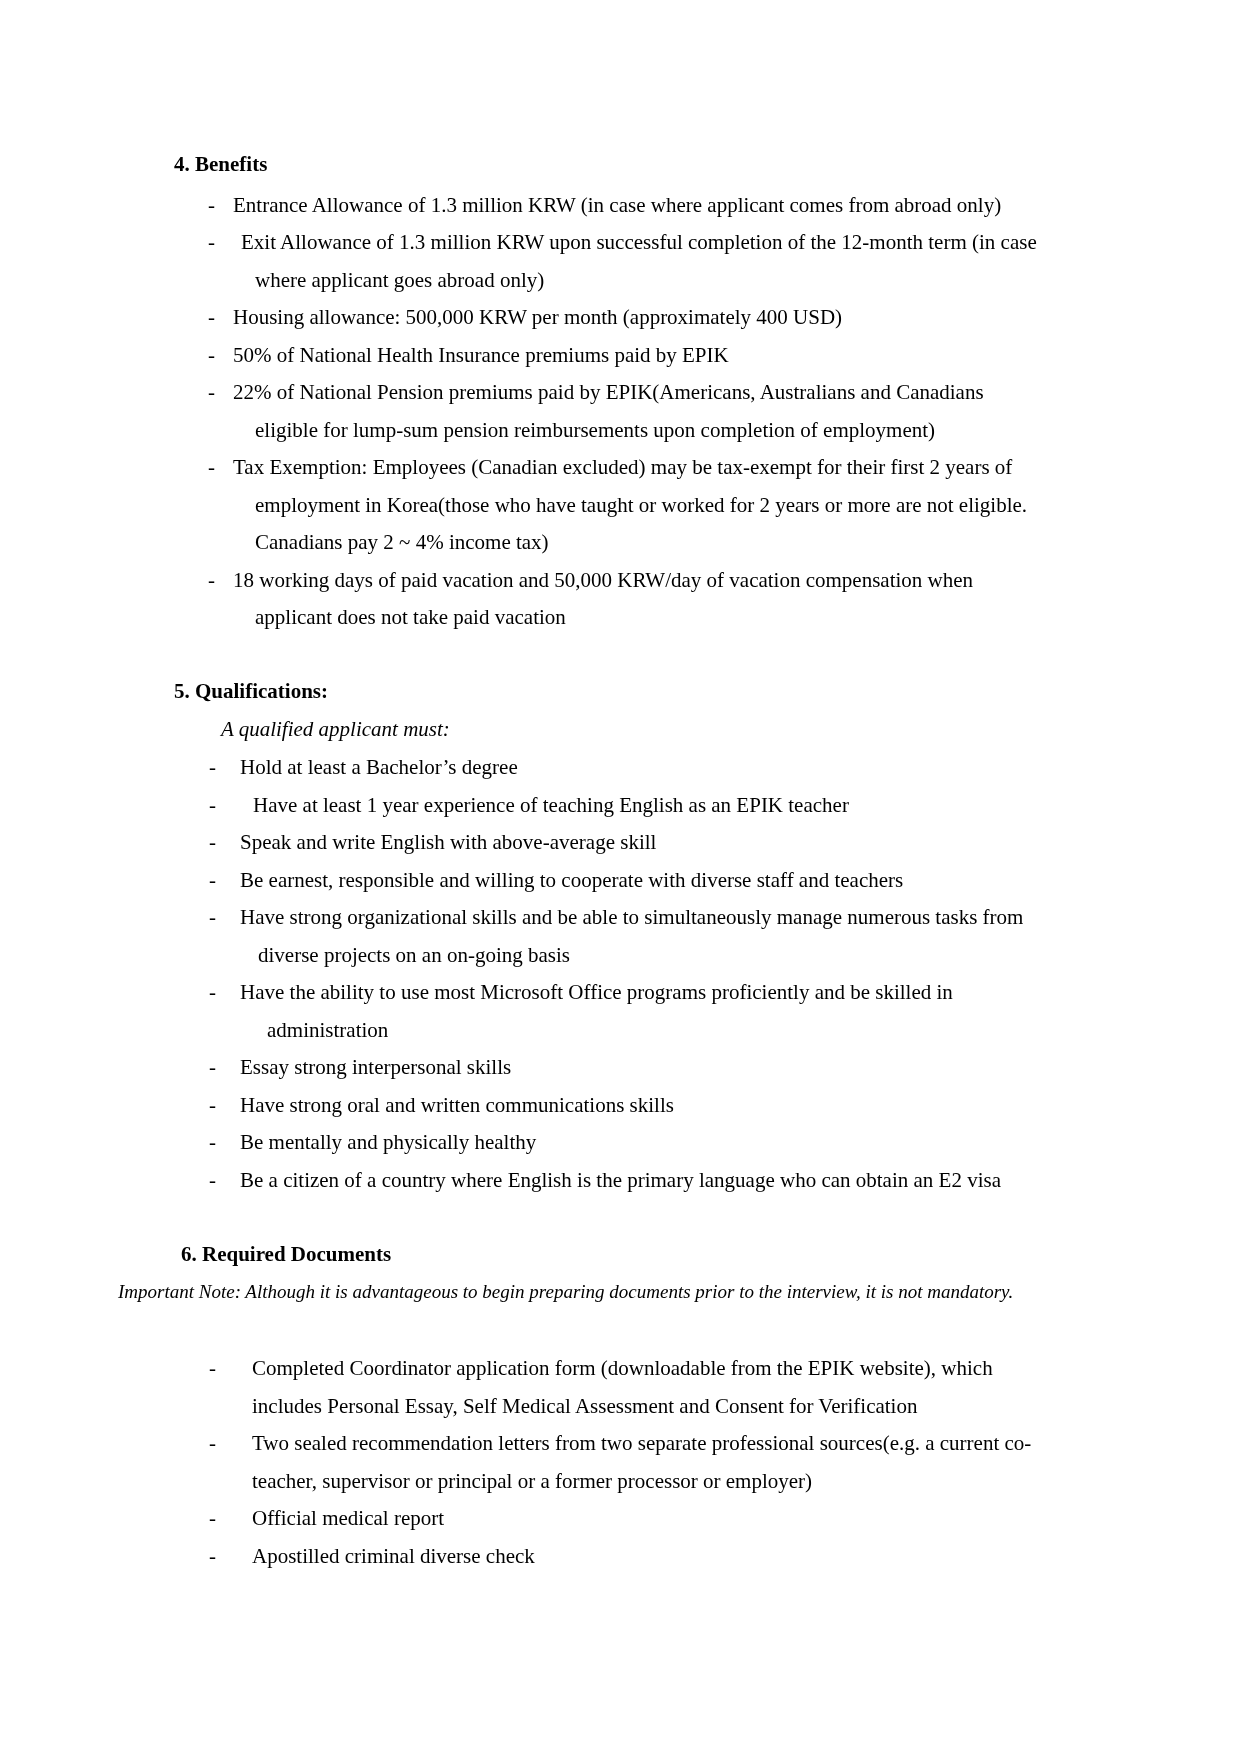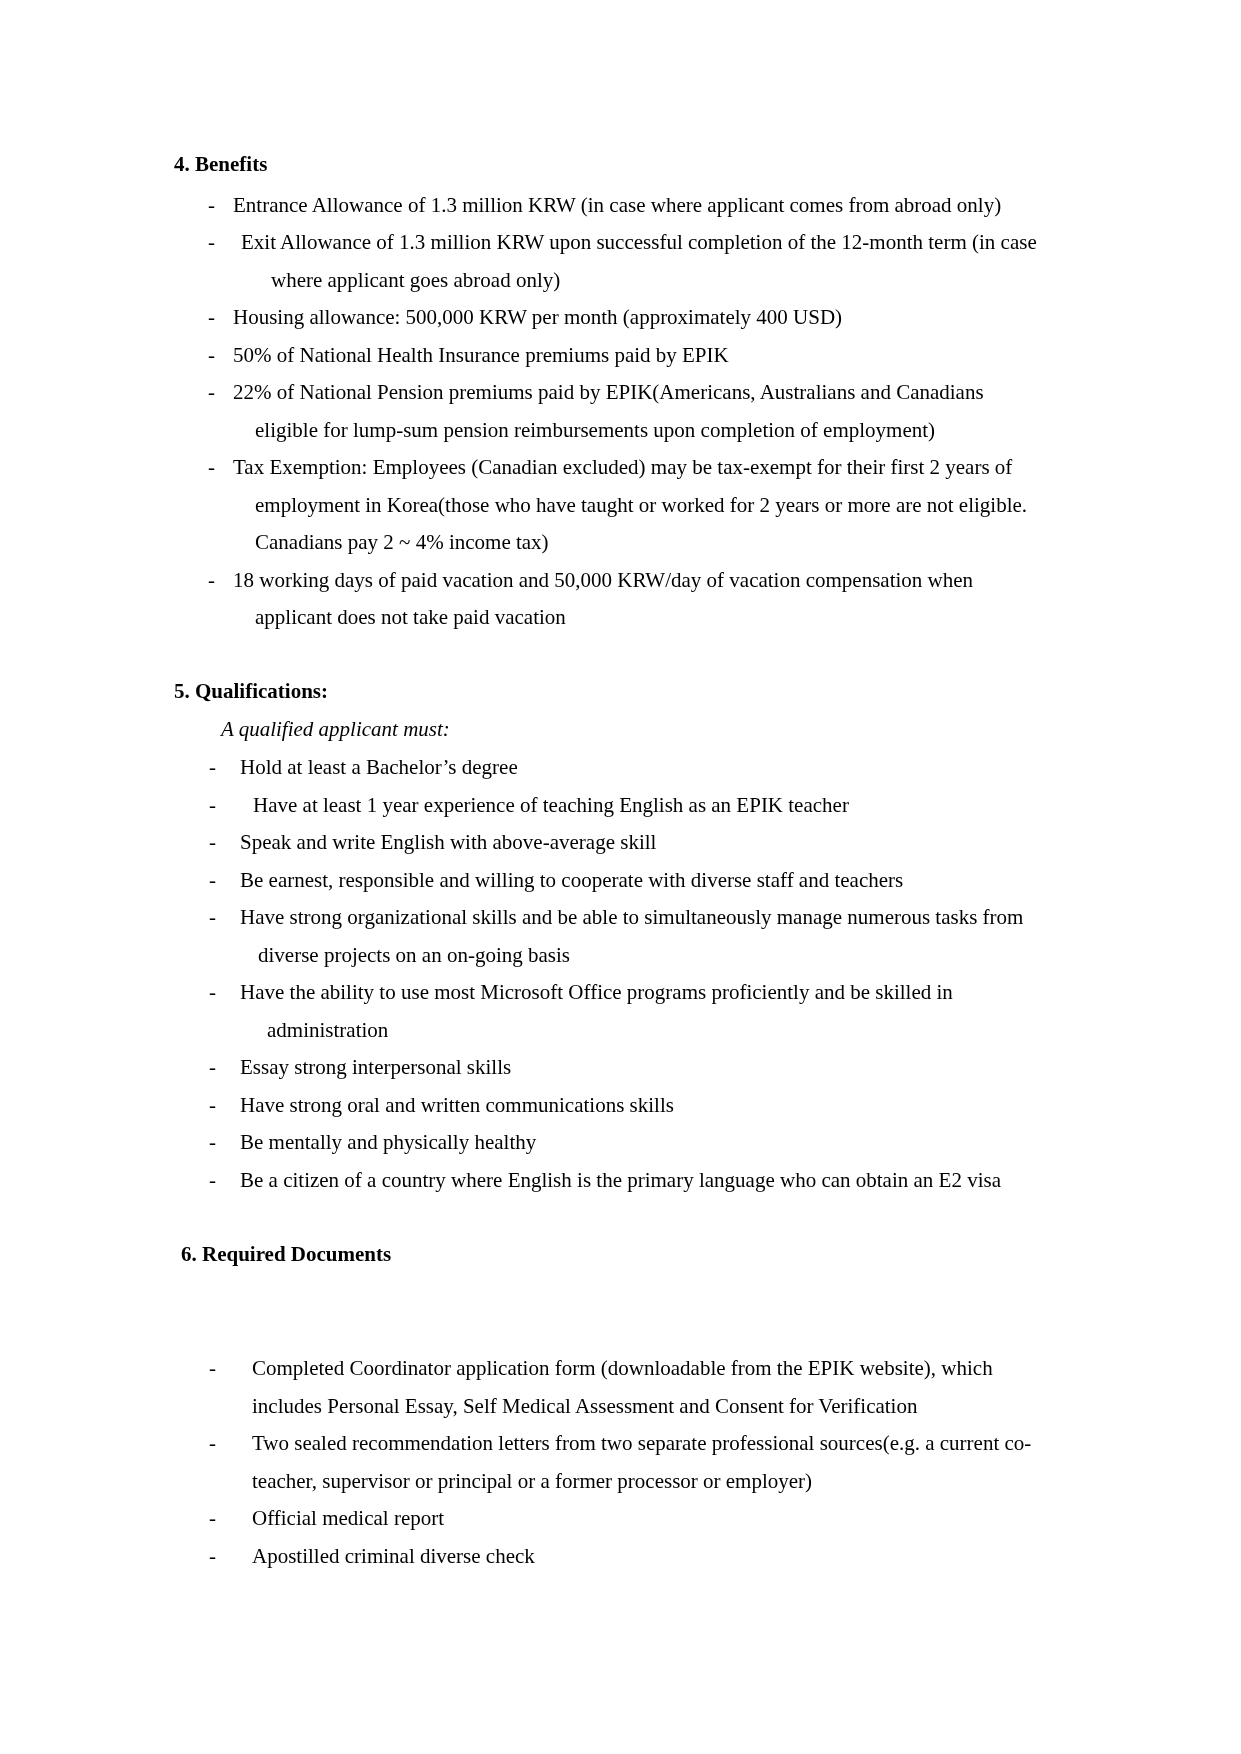--- a/index.html
+++ b/index.html
@@ -61,21 +61,21 @@
 
   <div class="heading" style="left:174px; top:152px;">4. Benefits</div>
 
   <div>
 
     <div class="dash" style="left:208px; top:192px;">-</div>
     <div class="line" style="left:233px; top:192px;">Entrance Allowance of 1.3 million KRW (in case where applicant comes from abroad only)</div>
 
     <div class="dash" style="left:208px; top:229px;">-</div>
     <div class="line" style="left:241px; top:229px;">Exit Allowance of 1.3 million KRW upon successful completion of the 12-month term (in case</div>
-    <div class="line" style="left:255px; top:267px;margin-left:16px;">where applicant goes abroad only)</div>
+    <div class="line" style="left:255px; top:267px;">where applicant goes abroad only)</div>
 
     <div class="dash" style="left:208px; top:304px;">-</div>
     <div class="line" style="left:233px; top:304px;">Housing allowance: 500,000 KRW per month (approximately 400 USD)</div>
 
     <div class="dash" style="left:208px; top:342px;">-</div>
     <div class="line" style="left:233px; top:342px;">50% of National Health Insurance premiums paid by EPIK</div>
 
     <div class="dash" style="left:208px; top:379px;">-</div>
     <div class="line" style="left:233px; top:379px;">22% of National Pension premiums paid by EPIK(Americans, Australians and Canadians</div>
     <div class="line" style="left:255px; top:417px;">eligible for lump-sum pension reimbursements upon completion of employment)</div>
@@ -121,20 +121,21 @@
     <div class="line" style="left:240px; top:1092px;">Have strong oral and written communications skills</div>
 
     <div class="dash" style="left:209px; top:1129px;">-</div>
     <div class="line" style="left:240px; top:1129px;">Be mentally and physically healthy</div>
 
     <div class="dash" style="left:209px; top:1167px;">-</div>
     <div class="line" style="left:240px; top:1167px;">Be a citizen of a country where English is the primary language who can obtain an E2 visa</div>
   </div>
 
   <div class="heading" style="left:181px; top:1242px;">6. Required Documents</div>
+  <div class="note" style="left:118px; top:1280px;">Important Note: Although it is advantageous to begin preparing documents prior to the interview, it is not mandatory.</div>
 
   <div>
     <div class="dash" style="left:209px; top:1355px;">-</div>
     <div class="line" style="left:252px; top:1355px;">Completed Coordinator application form (downloadable from the EPIK website), which</div>
     <div class="line" style="left:252px; top:1393px;">includes Personal Essay, Self Medical Assessment and Consent for Verification</div>
 
     <div class="dash" style="left:209px; top:1430px;">-</div>
     <div class="line" style="left:252px; top:1430px;">Two sealed recommendation letters from two separate professional sources(e.g. a current co-</div>
     <div class="line" style="left:252px; top:1468px;">teacher, supervisor or principal or a former processor or employer)</div>
 

